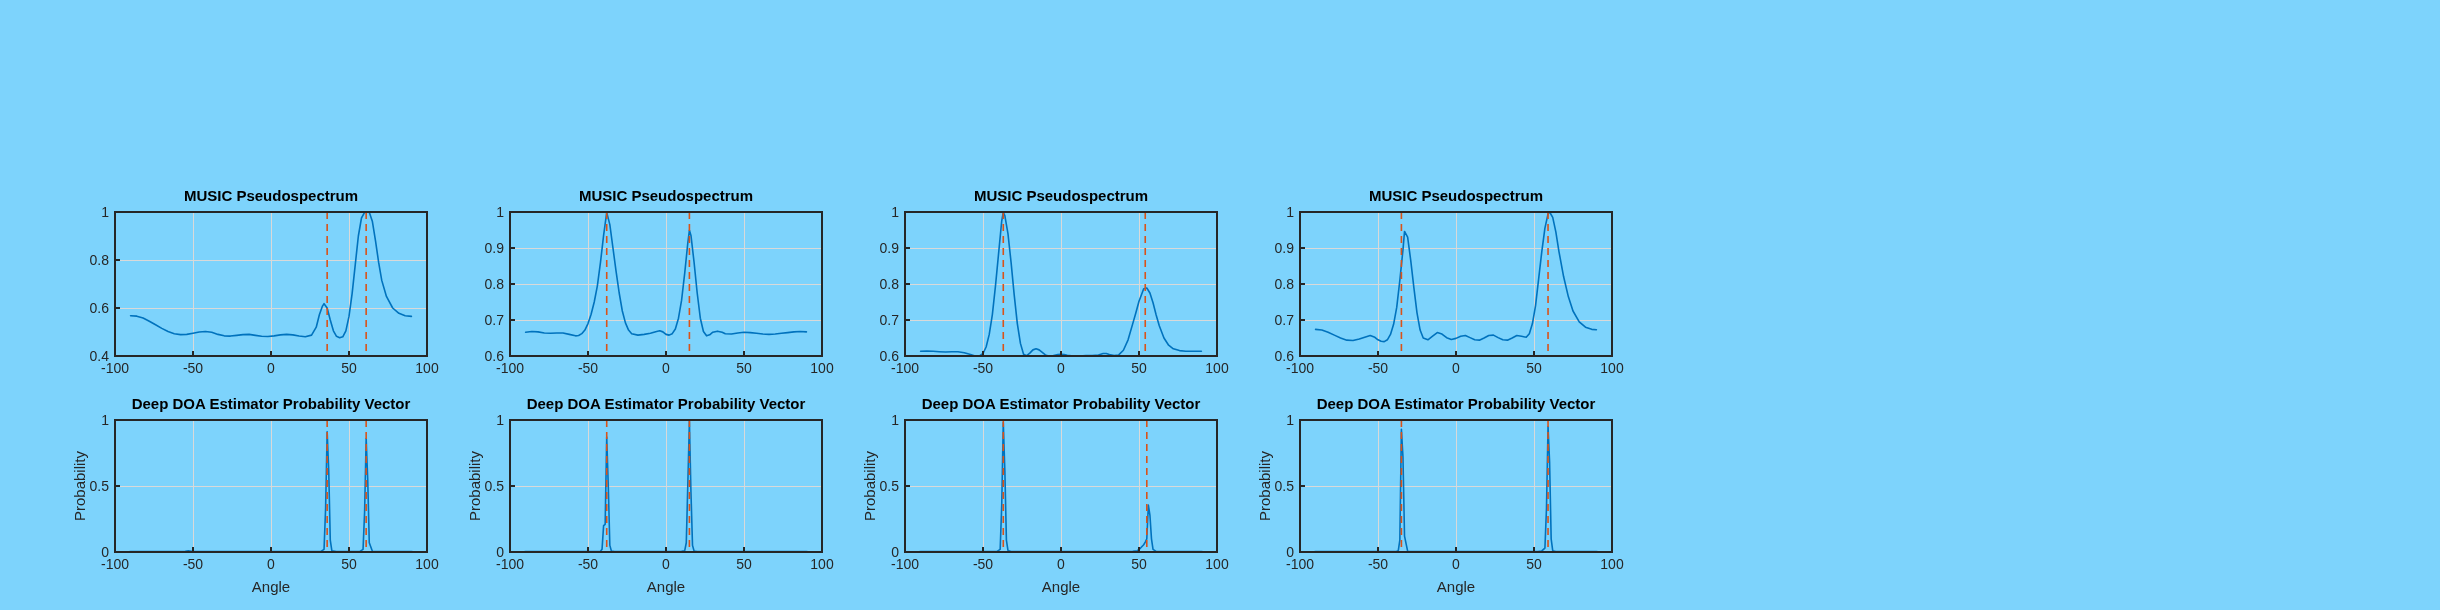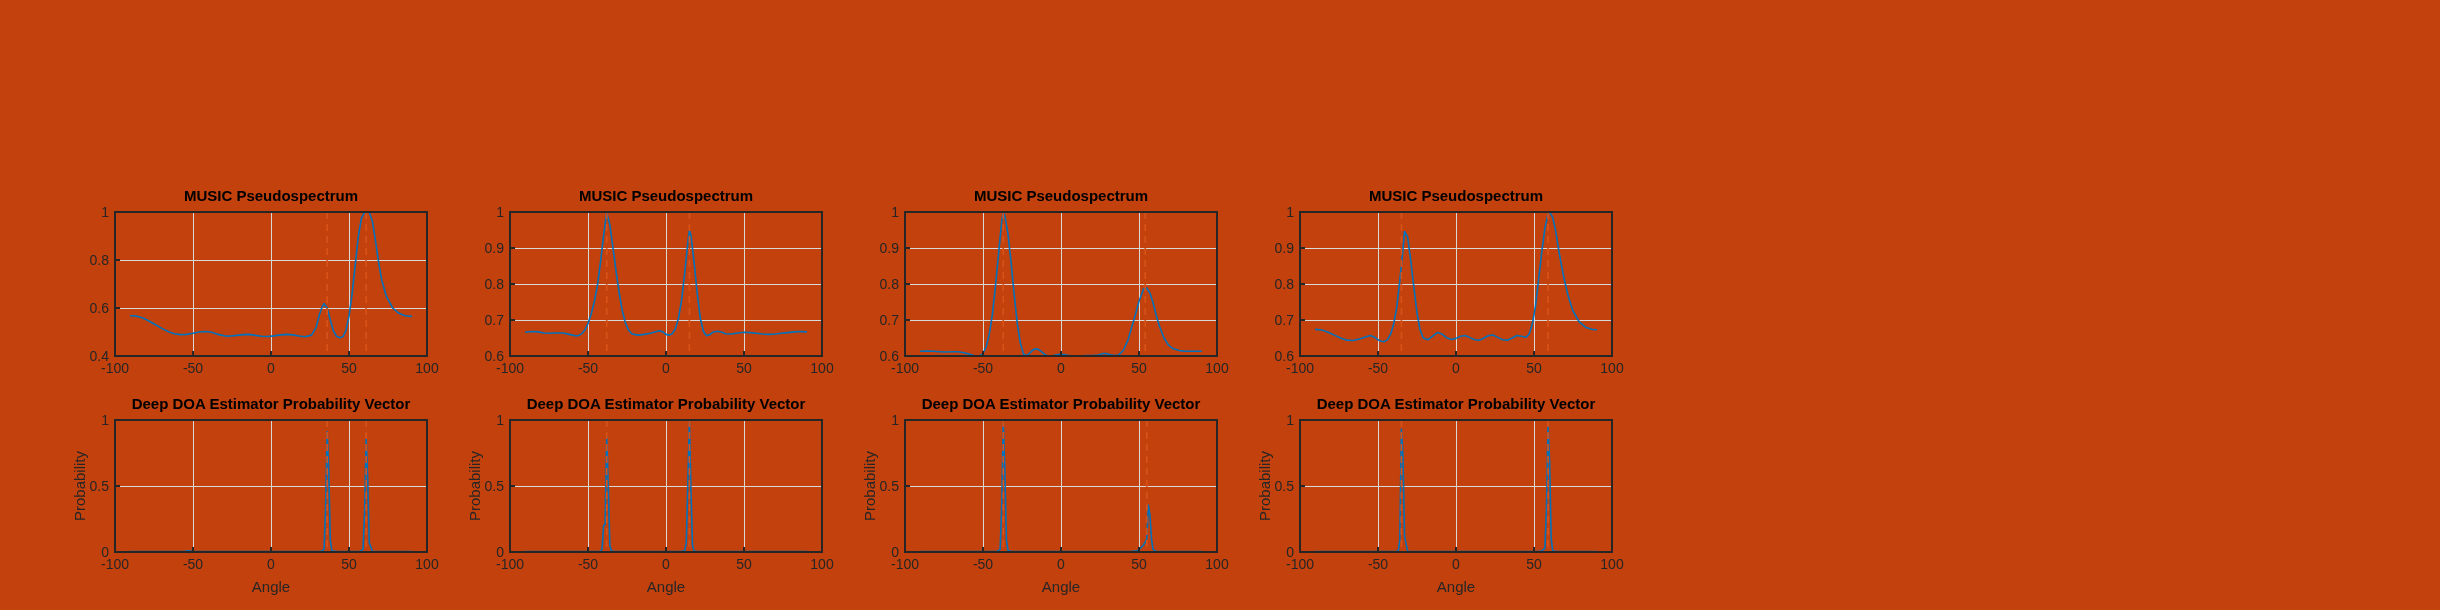--- a/index.html
+++ b/index.html
@@ -5,21 +5,21 @@
   html,body{margin:0;padding:0;}
   body{
     width:2440px;height:610px;
     background:#ffffff;
     font-family:"Liberation Sans", sans-serif;
     overflow:hidden;
   }
   #figure{
     position:relative;
     width:2440px;height:610px;
-    background:#c2410c;
+    background:#7dd3fc;
   }
   .panel{
     position:absolute;
   }
   .panel svg{display:block;}
   .ax-title{
     font-family:"Liberation Sans", sans-serif;
     font-weight:bold;
     font-size:15px;
     fill:#000000;

